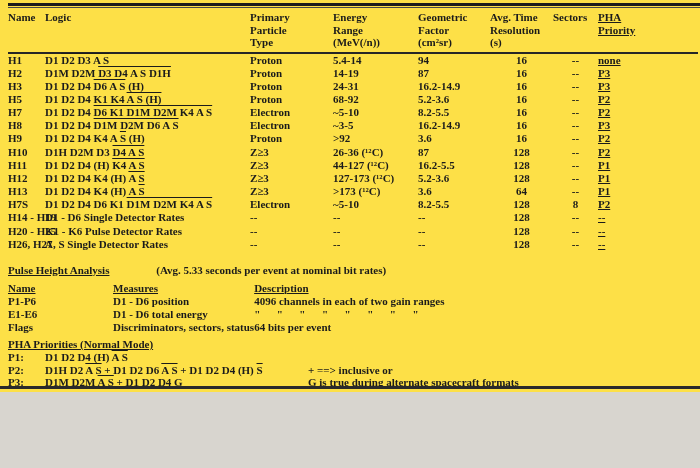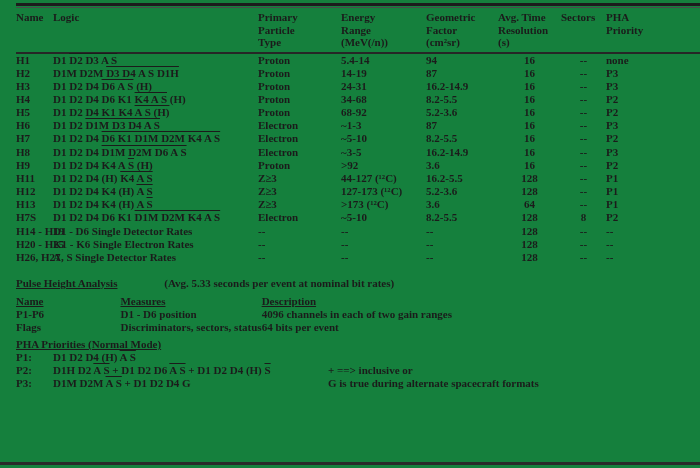--- a/index.html
+++ b/index.html
@@ -1,43 +1,43 @@
 <!DOCTYPE html>
 <html><head>
 <meta charset="utf-8">
 <style>
   html,body{margin:0;padding:0;background:#d8d5cf;}
   .page{
-    position:relative;width:700px;height:468px;overflow:hidden;box-sizing:border-box;
-    background:#15803d;
+    position:relative;width:700px;height:392px;overflow:hidden;box-sizing:border-box;
+    background:#fde047;
     font-family:"Liberation Serif",serif;font-weight:bold;color:#1b1b1b;
-    font-size:11px;padding-left:16px;
+    font-size:11px;padding-left:8px;
   }
   .rule-top{margin-top:3px;height:5px;width:694px;border-top:3px solid #1c1c1c;border-bottom:1px solid #4a4a4a;box-sizing:border-box;}
   table.main{border-collapse:collapse;table-layout:fixed;width:690px;margin-top:1px;}
   table.main th{vertical-align:top;text-align:left;font-weight:bold;white-space:pre-line;
     font-size:11px;line-height:12.5px;padding:2px 0 3px 0;border-bottom:2px solid #262626;}
   table.main td{height:13.15px;line-height:13.15px;white-space:nowrap;padding:0;font-size:11px;}
   .c0{width:37px;} .c1{width:205px;} .c2{width:83px;} .c3{width:85px;}
-  .c4{width:72px;} .c5{width:63px;} .c6{width:45px;margin-left:48px;} .c7{width:100px;}
+  .c4{width:72px;} .c5{width:63px;} .c6{width:45px;margin-left:48px;} .c7{width:100px;text-decoration:underline;}
   th.c4,th.c5,th.c6{text-align:center;}
   td.c5,td.c6{text-align:center;}
   .ov{text-decoration:overline;}
   .ul{text-decoration:underline;}
   .note{margin:4px 0 0 37px;line-height:13px;}
   .sec-title-row{margin-top:13px;line-height:13px;}
   .pha-note{margin-left:44px;}
   table.pha{border-collapse:collapse;table-layout:fixed;margin-top:5px;}
   table.pha td,table.pha th{height:13px;line-height:13px;white-space:pre;text-align:left;
     font-size:11px;font-weight:bold;padding:0;vertical-align:top;}
   .p0{width:105px;} .p1{width:138px;} .p2{width:440px;}
   .prio-title{margin-top:4px;line-height:13px;}
   .prio-row{position:relative;line-height:12.8px;white-space:nowrap;}
   .prio-label{display:inline-block;width:37px;}
-  .prio-annot{position:absolute;left:312px;top:0;}
+  .prio-annot{position:absolute;left:300px;top:0;}
   .rule-bottom{position:absolute;left:0;bottom:3px;width:700px;height:3px;background:#2a2a2a;}
 </style>
 </head>
 <body>
 
 <div class="page">
   <div class="rule-top"></div>
 
   <table class="main">
     <thead>
@@ -86,48 +86,28 @@
           <td class="c0">H3</td>
           <td class="c1"><span>D1 D2 D4 </span><span class="ov">D6 A S</span><span> (H)</span></td>
           <td class="c2">Proton</td>
           <td class="c3">24-31</td>
           <td class="c4">16.2-14.9</td>
           <td class="c5">16</td>
           <td class="c6">--</td>
           <td class="c7">P3</td>
         </tr>
         <tr>
-          <td class="c0">H4</td>
-          <td class="c1"><span>D1 D2 D4 D6 K1 </span><span class="ov">K4 A S</span><span> (H)</span></td>
-          <td class="c2">Proton</td>
-          <td class="c3">34-68</td>
-          <td class="c4">8.2-5.5</td>
-          <td class="c5">16</td>
-          <td class="c6">--</td>
-          <td class="c7">P2</td>
-        </tr>
-        <tr>
           <td class="c0">H5</td>
           <td class="c1"><span>D1 D2 D4 K1 K4 </span><span class="ov">A S (H)</span></td>
           <td class="c2">Proton</td>
           <td class="c3">68-92</td>
           <td class="c4">5.2-3.6</td>
           <td class="c5">16</td>
           <td class="c6">--</td>
           <td class="c7">P2</td>
-        </tr>
-        <tr>
-          <td class="c0">H6</td>
-          <td class="c1"><span>D1 D2 </span><span class="ov">D1M D3 D4 A S</span></td>
-          <td class="c2">Electron</td>
-          <td class="c3">~1-3</td>
-          <td class="c4">87</td>
-          <td class="c5">16</td>
-          <td class="c6">--</td>
-          <td class="c7">P3</td>
         </tr>
         <tr>
           <td class="c0">H7</td>
           <td class="c1"><span>D1 D2 D4 </span><span class="ov">D6 K1 D1M D2M K4 A S</span></td>
           <td class="c2">Electron</td>
           <td class="c3">~5-10</td>
           <td class="c4">8.2-5.5</td>
           <td class="c5">16</td>
           <td class="c6">--</td>
           <td class="c7">P2</td>
@@ -146,20 +126,30 @@
           <td class="c0">H9</td>
           <td class="c1"><span>D1 D2 D4 K4 A </span><span class="ov">S</span><span> (H)</span></td>
           <td class="c2">Proton</td>
           <td class="c3">&gt;92</td>
           <td class="c4">3.6</td>
           <td class="c5">16</td>
           <td class="c6">--</td>
           <td class="c7">P2</td>
         </tr>
         <tr>
+          <td class="c0">H10</td>
+          <td class="c1"><span>D1H D2M D3 </span><span class="ov">D4 A S</span></td>
+          <td class="c2">Z≥3</td>
+          <td class="c3">26-36 (¹²C)</td>
+          <td class="c4">87</td>
+          <td class="c5">128</td>
+          <td class="c6">--</td>
+          <td class="c7">P2</td>
+        </tr>
+        <tr>
           <td class="c0">H11</td>
           <td class="c1"><span>D1 D2 D4 (H) </span><span class="ov">K4 A S</span></td>
           <td class="c2">Z≥3</td>
           <td class="c3">44-127 (¹²C)</td>
           <td class="c4">16.2-5.5</td>
           <td class="c5">128</td>
           <td class="c6">--</td>
           <td class="c7">P1</td>
         </tr>
         <tr>
@@ -197,21 +187,21 @@
           <td class="c1"><span>D1 - D6 Single Detector Rates</span></td>
           <td class="c2">--</td>
           <td class="c3">--</td>
           <td class="c4">--</td>
           <td class="c5">128</td>
           <td class="c6">--</td>
           <td class="c7">--</td>
         </tr>
         <tr>
           <td class="c0">H20 - H25</td>
-          <td class="c1"><span>K1 - K6 Single Electron Rates</span></td>
+          <td class="c1"><span>K1 - K6 Pulse Detector Rates</span></td>
           <td class="c2">--</td>
           <td class="c3">--</td>
           <td class="c4">--</td>
           <td class="c5">128</td>
           <td class="c6">--</td>
           <td class="c7">--</td>
         </tr>
         <tr>
           <td class="c0">H26, H27</td>
           <td class="c1"><span>A, S Single Detector Rates</span></td>
@@ -239,20 +229,25 @@
         <th class="p2"><span class="ul">Description</span></th>
       </tr>
     </thead>
     <tbody id="pha-rows">
         <tr>
           <td class="p0">P1-P6</td>
           <td class="p1">D1 - D6 position</td>
           <td class="p2">4096 channels in each of two gain ranges</td>
         </tr>
         <tr>
+          <td class="p0">E1-E6</td>
+          <td class="p1">D1 - D6 total energy</td>
+          <td class="p2">"      "      "      "      "      "      "      "</td>
+        </tr>
+        <tr>
           <td class="p0">Flags</td>
           <td class="p1">Discriminators, sectors, status</td>
           <td class="p2">64 bits per event</td>
         </tr>
       </tbody>
   </table>
 
   <div class="prio-title">
     <span class="ul">PHA Priorities (Normal Mode)</span>
   </div>

